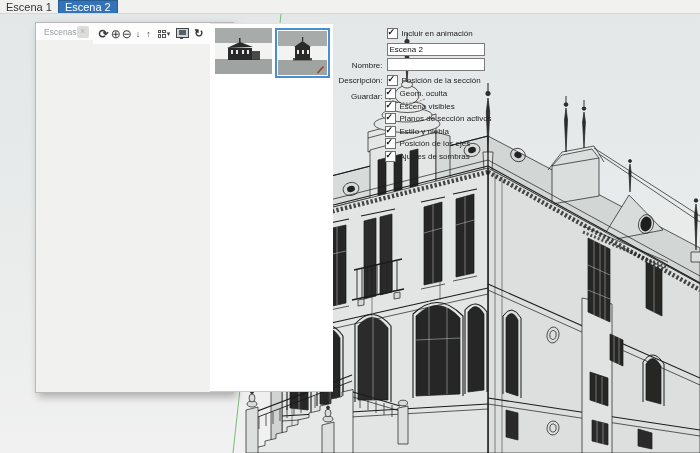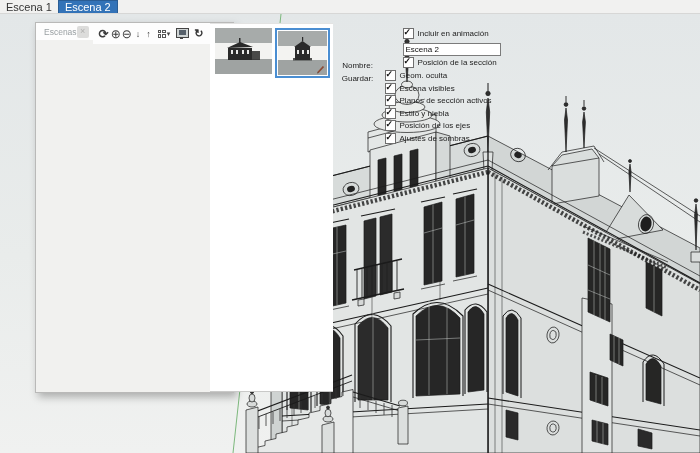--- a/index.html
+++ b/index.html
@@ -60,21 +60,21 @@
   }
   .thumb{width:57px;height:46px;margin-right:3px;position:relative;}
   .thumb.selected{
     width:49px;height:44px;border:2px solid #4a8ed2;background:#fff;padding:1px;
   }
   .thumb svg{display:block;}
   .pencil{position:absolute;right:2px;bottom:2px;width:10px;height:10px;}
   
   .dlg-form{height:148px;flex:none;padding-top:4px;}
   .frow{display:flex;align-items:center;height:12.6px;}
-  .frow .lbl{width:50px;text-align:center;padding-right:20px;flex:none;color:#222;margin-top:32px;}
+  .frow .lbl{width:50px;text-align:right;padding-right:4px;flex:none;color:#222;margin-top:32px;}
   .txt{
     width:92px;height:11px;border:1px solid #7b7b7b;background:#fff;
     font-family:"Liberation Sans",sans-serif;font-size:8px;padding:0 2px;color:#111;
   }
   .cb{
     width:9px;height:9px;border:1px solid #6f6f6f;background:#fff;
     display:inline-block;position:relative;margin-right:4px;flex:none;
   }
   .cb.checked::after{
     content:"✓";position:absolute;left:0;top:-2px;font-size:9px;color:#111;font-weight:bold;
@@ -422,20 +422,24 @@
   <div class="dlg-form">
     <div class="frow" style="margin-bottom:2px;">
       <span class="lbl"></span>
       <span class="cb checked"></span>
       <span>Incluir en animación</span>
     </div>
     <div class="frow" style="height:15px;">
       <span class="lbl">Nombre:</span>
       <input class="txt" type="text" value="Escena 2" style="">
     </div>
+    <div class="frow" style="height:15px;margin-bottom:3px;">
+      <span class="lbl">Descripción:</span>
+      <input class="txt" type="text" value="" style="">
+    </div>
     <div class="frow">
       <span class="lbl">Guardar:</span>
       <span class="cb checked"></span>
       <span>Posición de la sección</span>
     </div>
     <div class="frow indent">
       <span class="cb checked"></span>
       <span>Geom. oculta</span>
     </div>
     <div class="frow indent">

